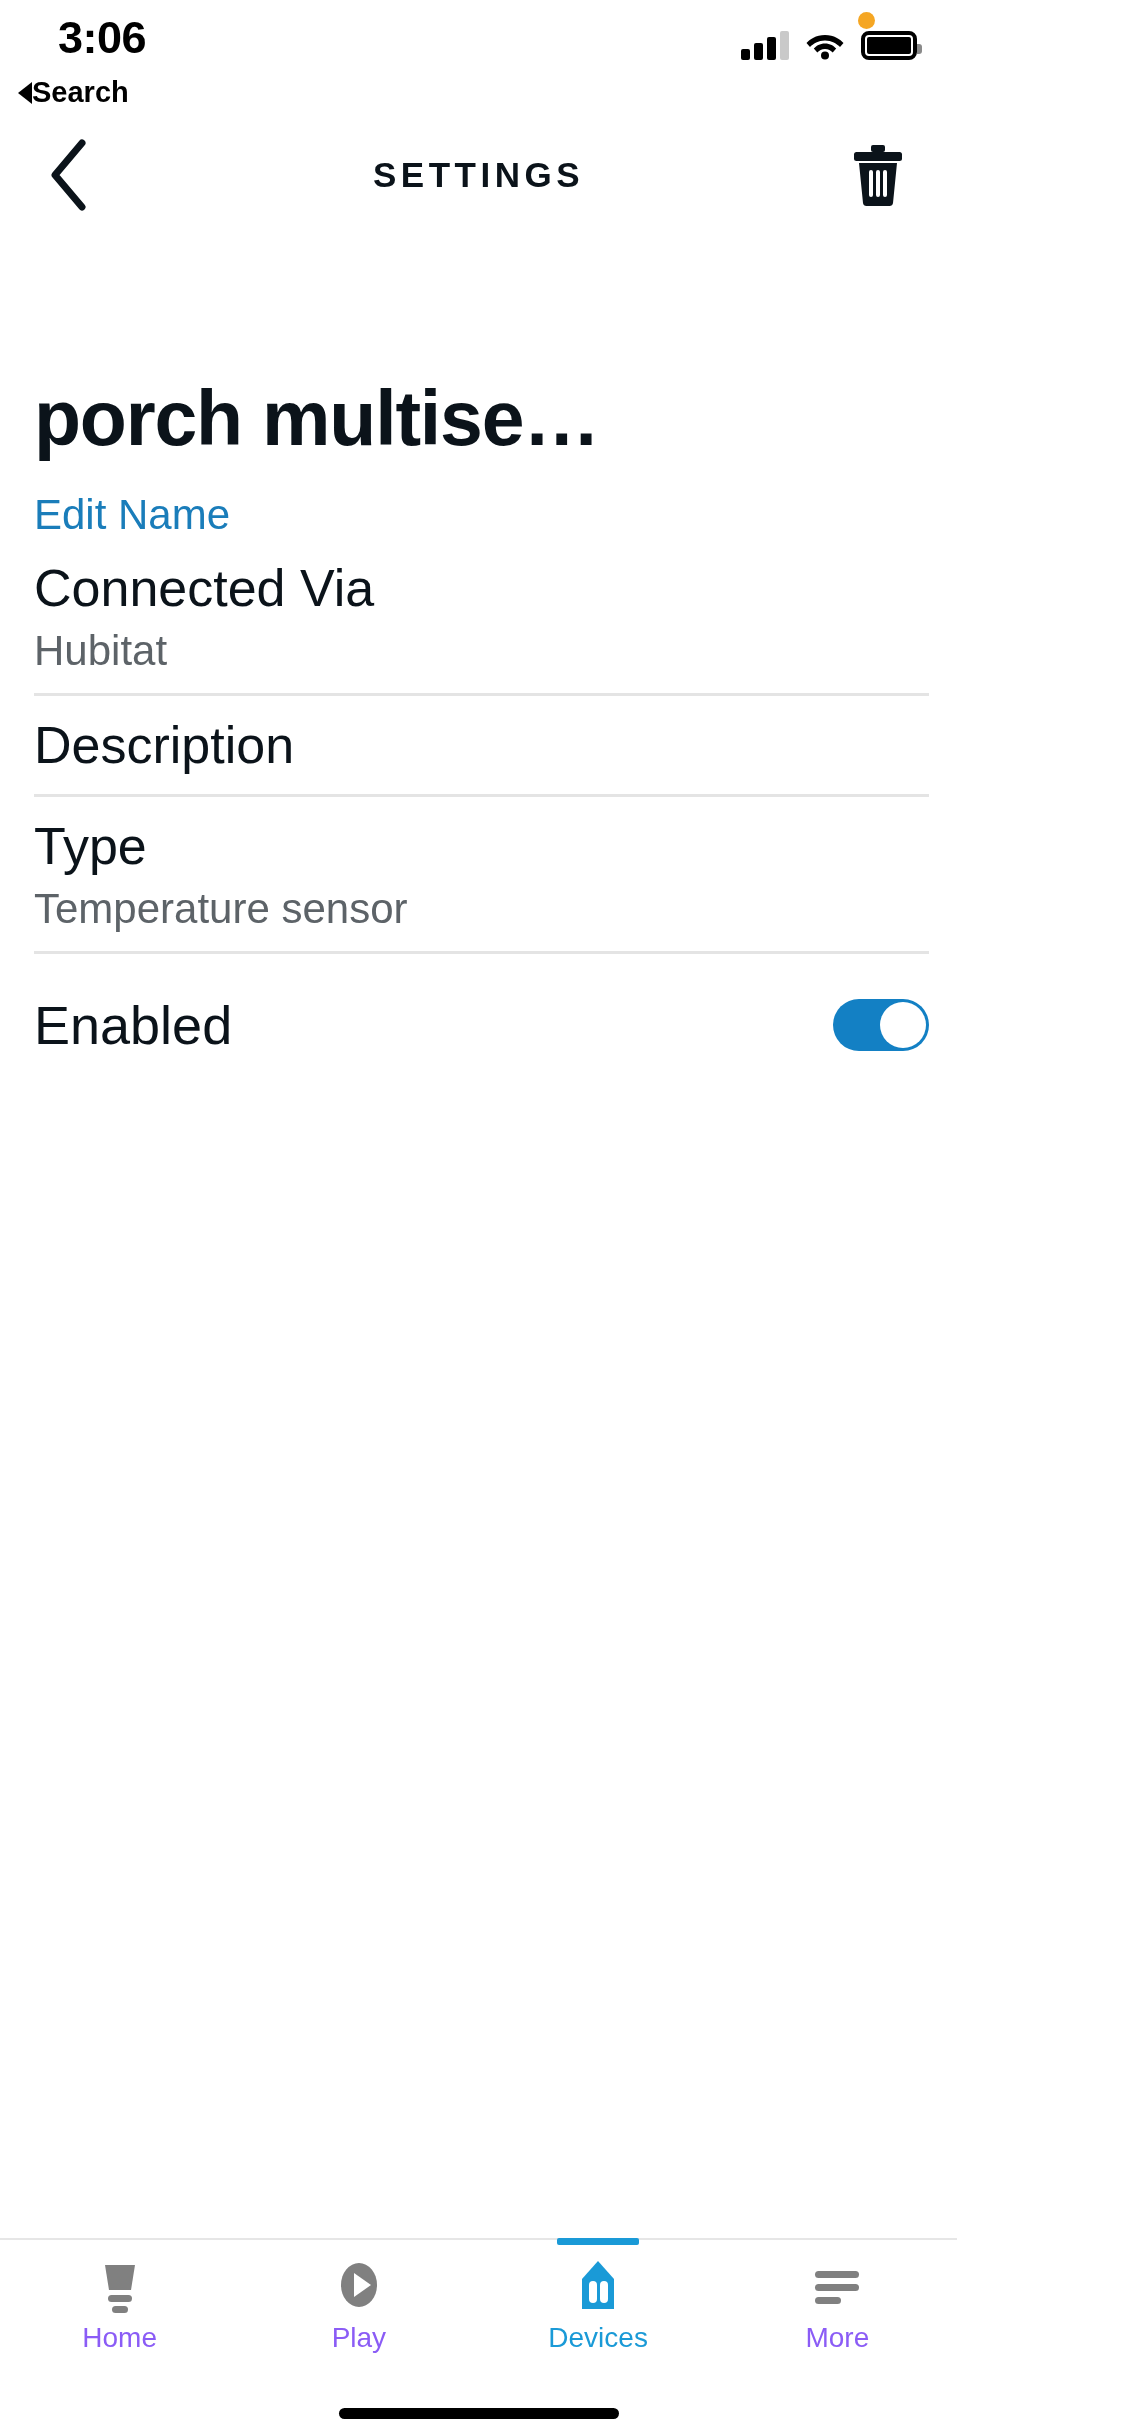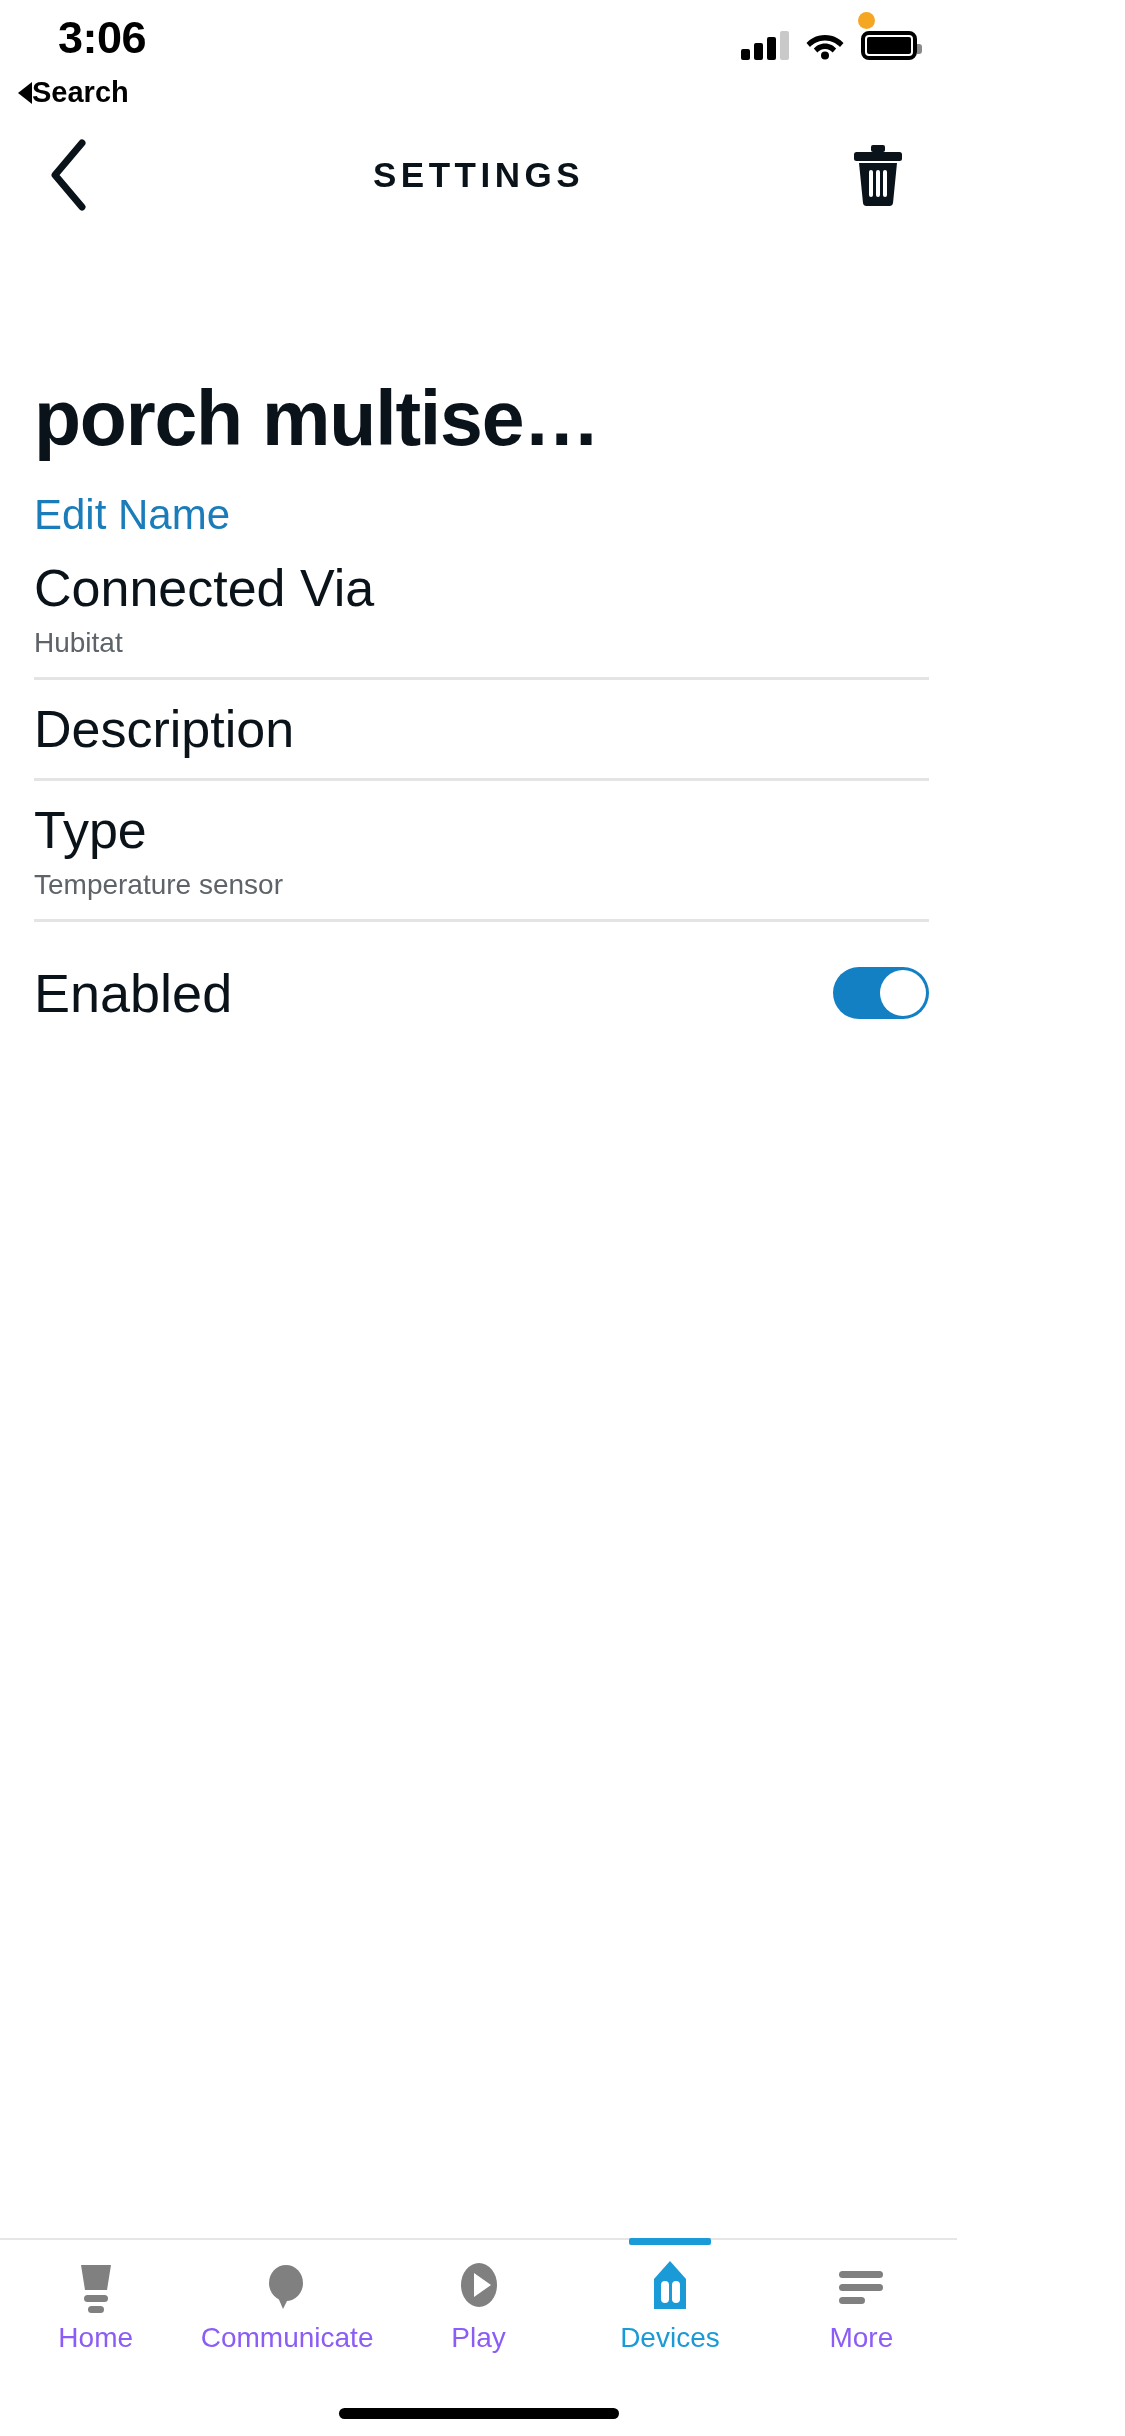--- a/index.html
+++ b/index.html
@@ -204,21 +204,21 @@
     padding: 20px 0 18px 0;
     border-bottom: 3px solid #e4e4e4;
   }
   .row:last-of-type { border-bottom: none; }
   .row-label {
     font-size: 52px;
     color: #0b131a;
     line-height: 1.15;
   }
   .row-value {
-    font-size: 28px;
+    font-size: 42px;
     color: #5d6368;
     margin-top: 8px;
     line-height: 1.15;
   }
   .row-toggle {
     margin: 0 28px 0 34px;
     padding: 40px 0 10px 0;
     display: flex;
     align-items: center;
     justify-content: space-between;
@@ -386,29 +386,20 @@
       <div class="tab-icon">
         <svg width="56" height="56" viewBox="0 0 56 56">
           <path d="M13 8 L43 8 L39 33 L17 33 Z" fill="#808080"></path>
           <rect x="16" y="38" width="24" height="7" rx="3.5" fill="#808080"></rect>
           <rect x="20" y="49" width="16" height="7" rx="3.5" fill="#808080"></rect>
         </svg>
       </div>
       <div class="tab-label">Home</div>
     </div>
 
-    <div class="tab">
-      <div class="tab-icon">
-        <svg width="56" height="56" viewBox="0 0 56 56">
-          <ellipse cx="27" cy="26" rx="17" ry="18" fill="#808080"></ellipse>
-          <path d="M18 38 L24 52 L30 40 Z" fill="#808080"></path>
-        </svg>
-      </div>
-      <div class="tab-label">Communicate</div>
-    </div>
 
     <div class="tab">
       <div class="tab-icon">
         <svg width="56" height="56" viewBox="0 0 56 56">
           <ellipse cx="28" cy="28" rx="18" ry="22" fill="#808080"></ellipse>
           <path d="M23 16 L40 28 L23 40 Z" fill="#ffffff"></path>
         </svg>
       </div>
       <div class="tab-label">Play</div>
     </div>

